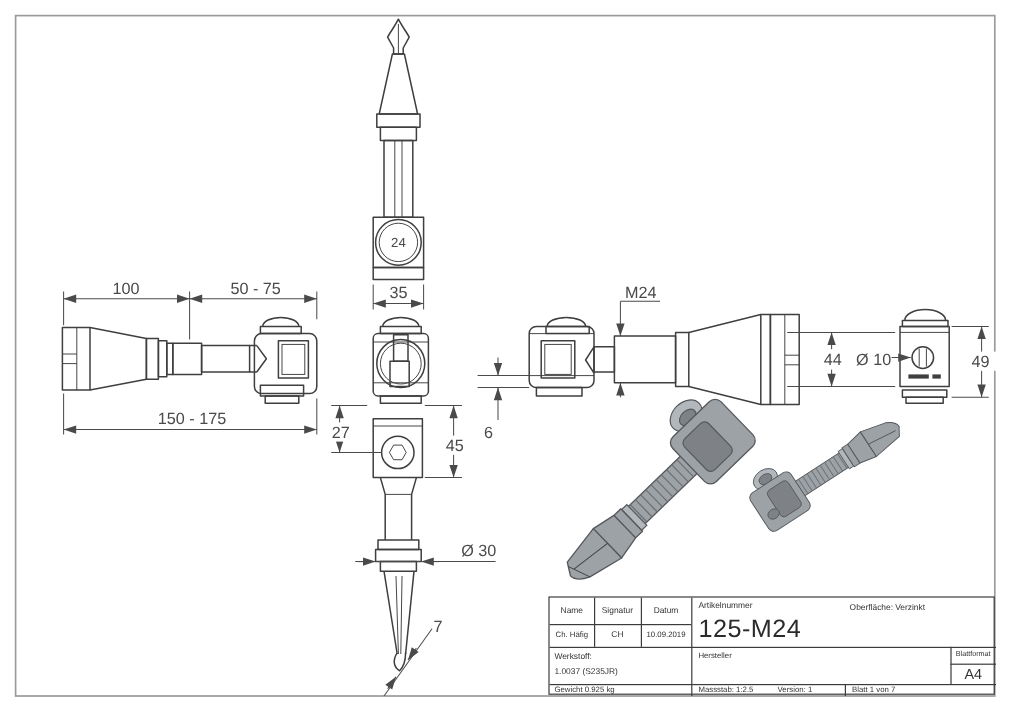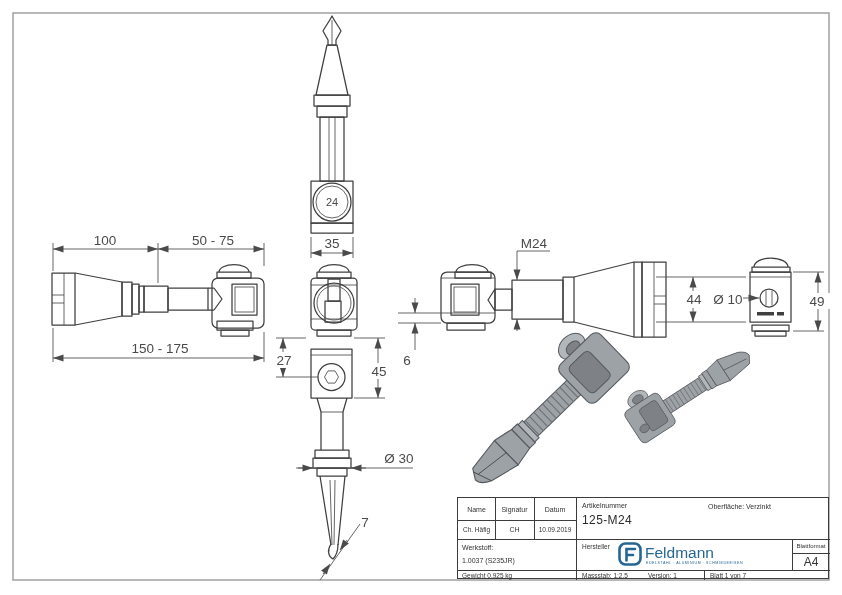--- a/index.html
+++ b/index.html
@@ -21,21 +21,21 @@
   .rib { stroke:#6d7175; stroke-width:1.1; }
 
   
   .tb { position:absolute; left:457px; top:497px; width:372px; height:82px;
         box-sizing:border-box; border:1.2px solid #3c3c3c; color:#333; }
   .tb .vline, .tb .hline { position:absolute; background:#3c3c3c; }
   .tb .vline { width:1px; } .tb .hline { height:1px; }
   .cell { position:absolute; display:flex; align-items:center; justify-content:center;
           font-size:7px; color:#333;text-align:right; }
   .cell.left { justify-content:flex-start; }
-  .art-big { position:absolute; font-size:12px; letter-spacing:0.4px; color:#2b2b2b; }
+  .art-big { position:absolute; font-size:21px; letter-spacing:0.4px; color:#2b2b2b; }
   .logo-wrap { position:absolute; left:160px; top:44px; width:132px; height:26px; }
 </style>
 </head>
 <body>
 
 <div class="sheet">
 
 <svg class="drawing" width="842" height="595" viewBox="0 0 842 595">
   <defs>
     <marker id="arw" markerUnits="userSpaceOnUse" markerWidth="12" markerHeight="9" refX="11" refY="4.5" orient="auto-start-reverse">
@@ -290,30 +290,20 @@
 
   <div class="cell left" style="left:4px; top:72px; width:110px; height:10px; font-size:6.5px;">Gewicht 0.925 kg</div>
 
   <div class="cell left" style="left:124px; top:3px; width:120px; height:9px;">Artikelnummer</div>
   <div class="art-big" style="left:124px; top:15px;">125-M24</div>
 
   <div class="cell left" style="left:250px; top:4px; width:36px; height:9px;">Oberfläche:</div>
   <div class="cell left" style="left:288px; top:4px; width:60px; height:9px;">Verzinkt</div>
 
   <div class="cell left" style="left:124px; top:44px; width:80px; height:9px; font-size:6.5px;">Hersteller</div>
-  <div class="logo-wrap">
-    <svg width="132" height="26" viewBox="0 0 132 26">
-      <g>
-        <rect x="1.5" y="1.5" width="21" height="21" rx="6" fill="none" stroke="#266694" stroke-width="2.6"></rect>
-        <path d="M8.5,18.5 L8.5,7 L17,7 M8.5,13 L15,13" fill="none" stroke="#266694" stroke-width="2.6" stroke-linecap="round"></path>
-      </g>
-      <text x="27" y="16" font-size="15.5" fill="#266694">Feldmann</text>
-      <text x="28" y="22" font-size="3.6" letter-spacing="0.55" fill="#266694">EDELSTAHL · ALUMINIUM · SCHMIEDEEISEN</text>
-    </svg>
-  </div>
 
   <div class="cell" style="left:334px; top:41px; width:38px; height:14px; font-size:6px;">Blattformat</div>
   <div class="cell" style="left:334px; top:55px; width:38px; height:17px; font-size:12px;">A4</div>
 
   <div class="cell left" style="left:124px; top:72px; width:60px; height:10px; font-size:6.5px;">Massstab: 1:2.5</div>
   <div class="cell left" style="left:190px; top:72px; width:50px; height:10px; font-size:6.5px;">Version: 1</div>
   <div class="cell left" style="left:252px; top:72px; width:80px; height:10px; font-size:6.5px;">Blatt 1 von 7</div>
 </div>
 
 </div>

